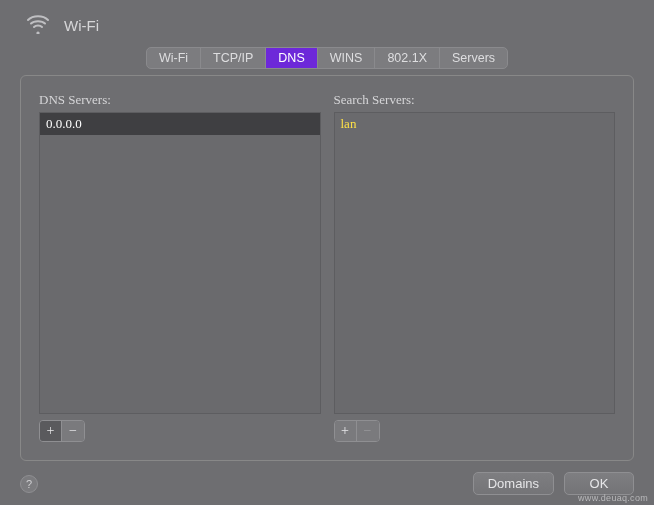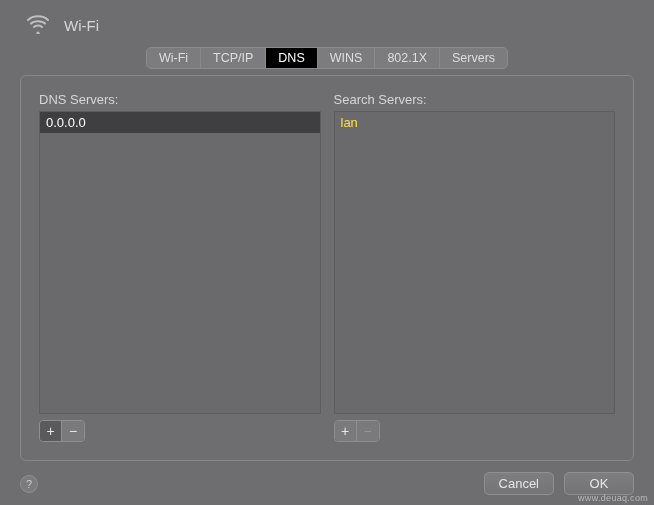--- a/index.html
+++ b/index.html
@@ -35,35 +35,36 @@
     }
     .seg-item {
       padding: 3px 12px;
       font-size: 12.5px;
       color: #dedee0;
       border-right: 1px solid #8a8a8d;
       cursor: default;
     }
     .seg-item:last-child { border-right: none; }
     .seg-item.active {
-      background: #000000;
+      background: #6d28d9;
       color: #fff;
     }
     .pane {
       margin: 6px 20px 0 20px;
       border: 1px solid #888;
       border-radius: 6px;
       padding: 16px 18px 18px 18px;
       height: 386px;
       position: relative;
     }
     .cols {
       display: flex;
       gap: 13px;
       height: 100%;
+      font-family: Liberation Serif, serif;
     }
     .col { flex: 1; display: flex; flex-direction: column; }
     .col-label {
       font-size: 13px;
       color: #d6d6d8;
       margin-bottom: 4px;
     }
     .listbox {
       flex: 1;
       border: 1px solid #5d5d60;
@@ -217,17 +218,17 @@
           <div class="pm-btn dim">−</div>
         </div>
       </div>
     </div>
   </div>
 </div>
 
 <div class="footer">
   <div class="help-btn">?</div>
   <div class="spacer"></div>
-  <div class="btn">Cancel</div>
+  <div class="btn">Domains</div>
   <div class="btn">OK</div>
 </div>
 
 <div class="watermark">www.deuaq.com</div>
 
 </body></html>

